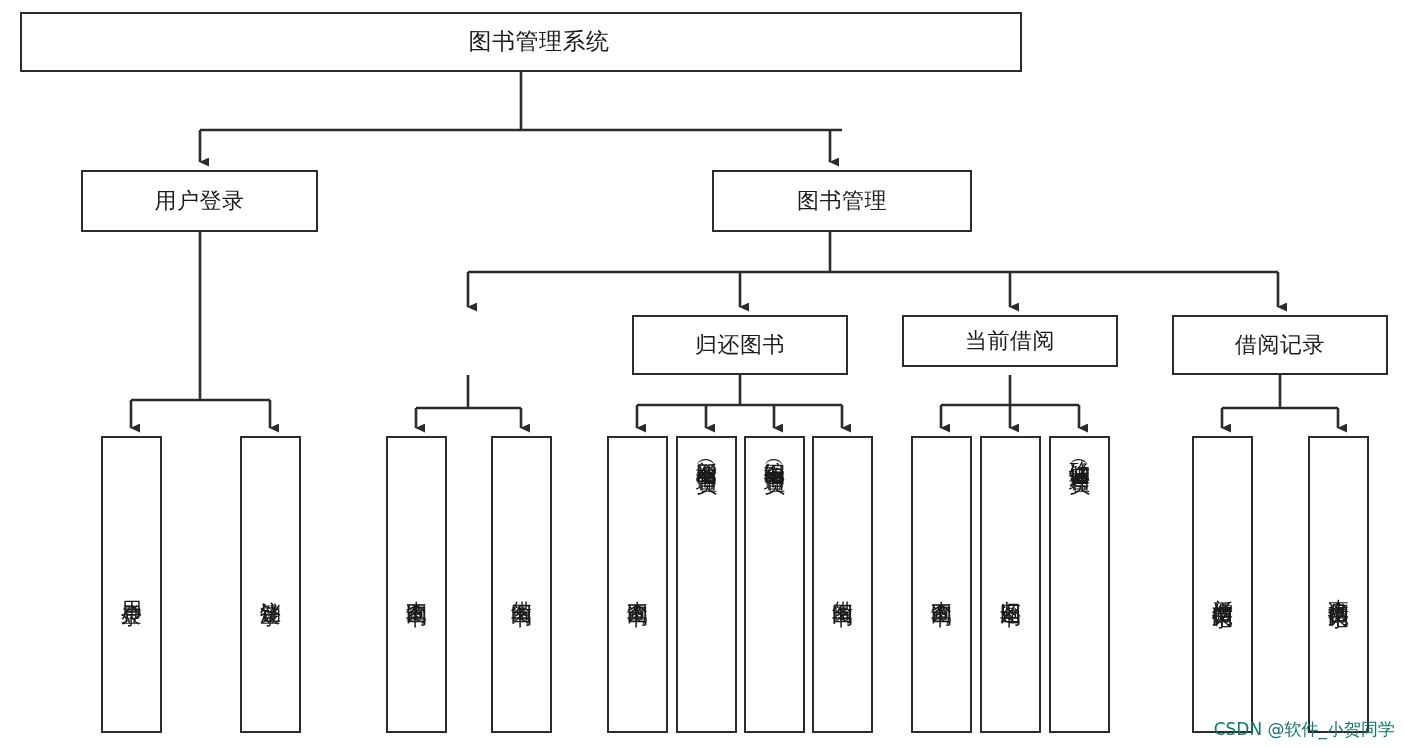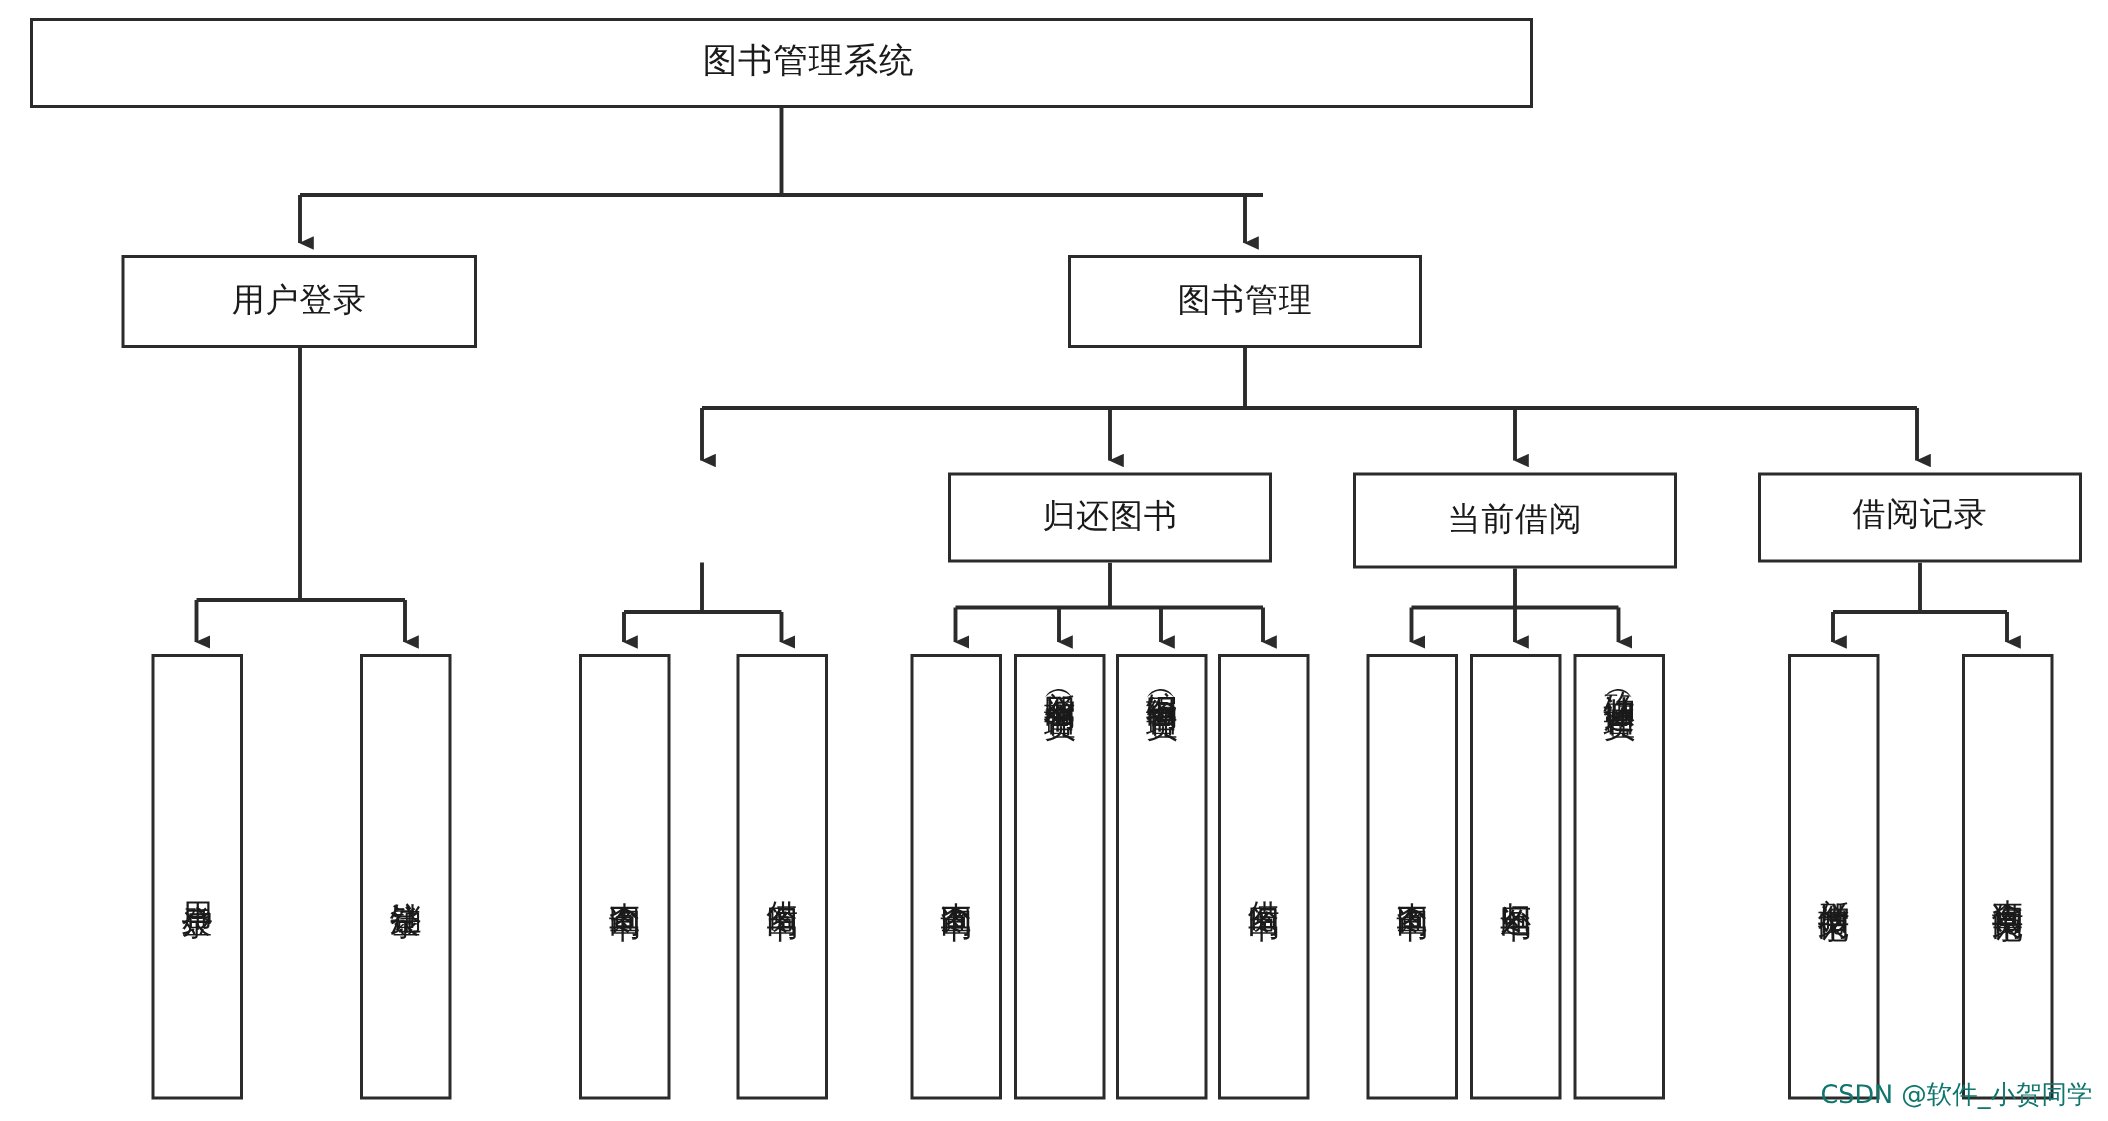--- a/index.html
+++ b/index.html
@@ -135,34 +135,34 @@
   </svg>
 
   <div class="node horizontal root" style="left:20px; top:12px; width:1002px; height:60px;padding-left:36px;">
     <span class="label">图书管理系统</span>
   </div>
 
   <div class="node horizontal" style="left:81px; top:170px; width:237px; height:62px;">
     <span class="label">用户登录</span>
   </div>
 
-  <div class="node horizontal" style="left:712px; top:170px; width:236px; height:62px;">
+  <div class="node horizontal" style="left:712px; top:170px; width:260px; height:62px;">
     <span class="label">图书管理</span>
   </div>
 
 
   <div class="node horizontal" style="left:632px; top:315px; width:216px; height:60px;">
     <span class="label">归还图书</span>
   </div>
 
-  <div class="node horizontal" style="left:902px; top:315px; width:216px; height:64px;justify-content:center;">
+  <div class="node horizontal" style="left:902px; top:315px; width:216px; height:52px;justify-content:center;">
     <span class="label">当前借阅</span>
   </div>
 
-  <div class="node horizontal" style="left:1172px; top:315px; width:216px; height:60px;font-family:Liberation Mono, monospace;">
+  <div class="node horizontal" style="left:1172px; top:315px; width:216px; height:60px;">
     <span class="label">借阅记录</span>
   </div>
 
   <div class="node vertical" style="left:101px; top:436px; width:61px; height:297px;">
     <span class="label">用户登录</span>
   </div>
 
   <div class="node vertical" style="left:240px; top:436px; width:61px; height:297px;">
     <span class="label">注销登录</span>
   </div>

